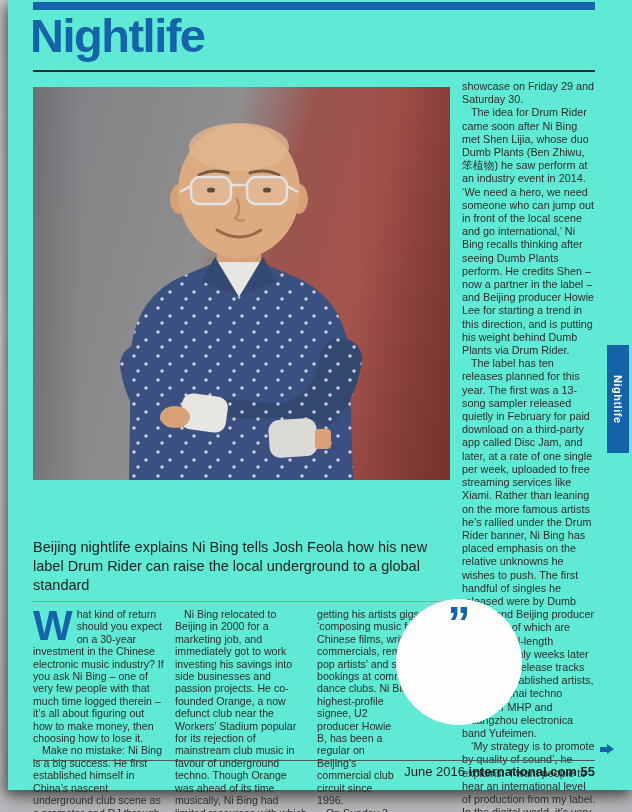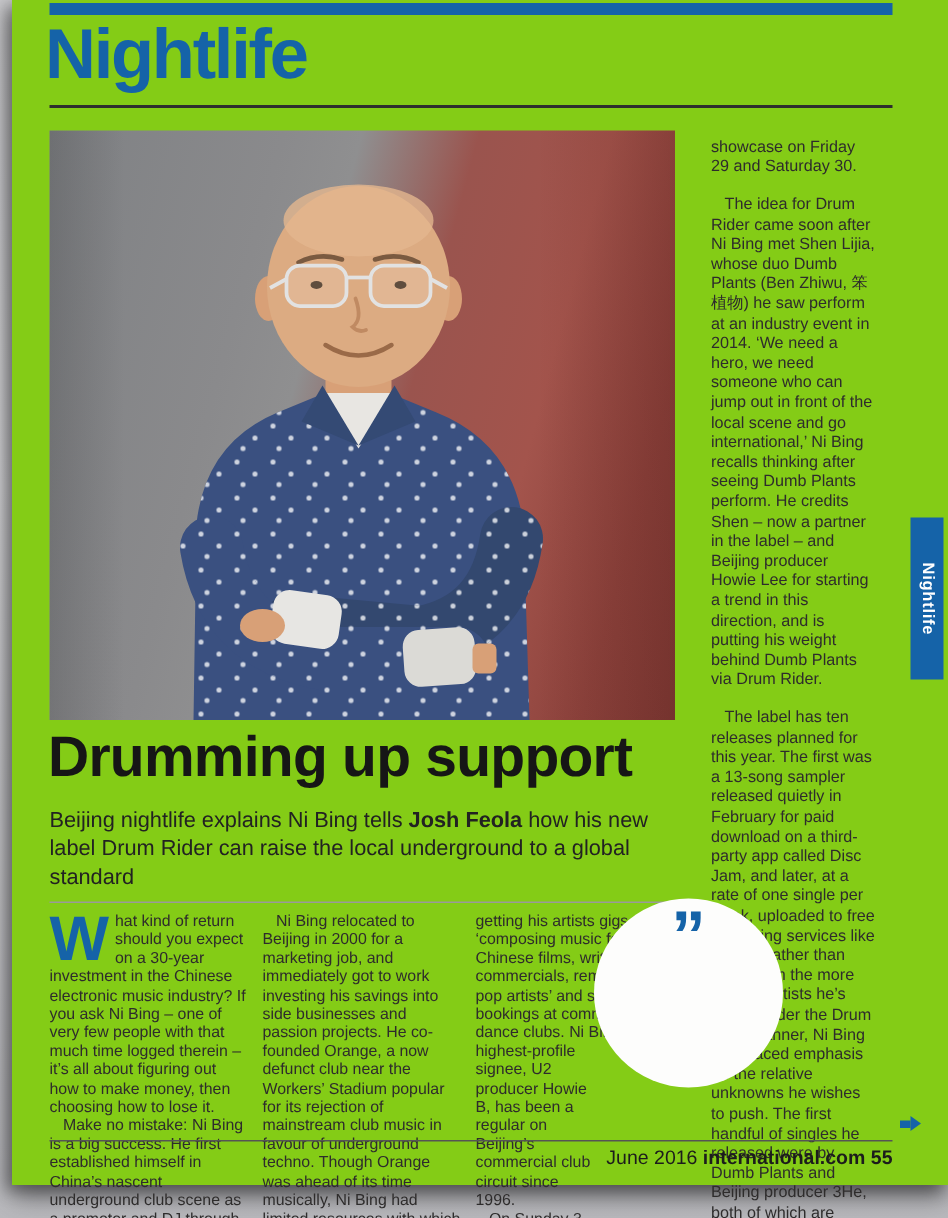--- a/index.html
+++ b/index.html
@@ -4,21 +4,21 @@
 <style>
   * { margin:0; padding:0; box-sizing:border-box; }
   html,body { width:632px; height:812px; }
   body {
     font-family:"Liberation Sans", sans-serif;
     background:linear-gradient(180deg,#c9c9cc 0%,#d6d6d9 40%,#b9b9bd 100%);
     position:relative; overflow:hidden;
   }
   .page {
     position:absolute; left:8px; top:0; width:624px; height:790px;
-    background:#84cc16;
+    background:#5eead4;
     box-shadow:-4px 4px 10px rgba(0,0,0,.35), 0 8px 16px rgba(0,0,0,.4);
   }
   
   .topbar { position:absolute; left:25px; top:2px; width:562px; height:8px; background:#1563a8; }
   .section-title {
     position:absolute; left:22px; top:8px;
     font-size:47px; font-weight:700; color:#1563a8; letter-spacing:-1.5px;
   }
   .header-rule { position:absolute; left:25px; top:70px; width:562px; height:2px; background:#2e2e2e; }
   
@@ -32,36 +32,36 @@
   .photo svg { position:absolute; left:0; top:0; }
   
   .headline {
     position:absolute; left:24px; top:484px;
     font-size:38px; font-weight:700; color:#161616; letter-spacing:-0.5px;
   }
   .standfirst {
     position:absolute; left:25px; top:538px; width:418px;
     font-size:14.5px; line-height:19px; color:#222;
   }
-  .standfirst b { font-weight:700; }
+  .standfirst b { font-weight:400; }
   .standfirst-rule { position:absolute; left:25px; top:601px; width:417px; height:1px; background:#9a9a9a; }
   
   .cols { position:absolute; left:25px; top:608px; width:417px; display:flex; gap:9px; }
   .col { width:133px; font-size:10.6px; line-height:12.4px; color:#2e2c2c; }
   .col p { margin:0; }
   .col p.indent { text-indent:9px; }
   .dropcap {
     float:left; font-size:42px; line-height:33px; font-weight:700;
     color:#1563a8; margin:1px 4px 0 0;
   }
   .pq-push-right { float:right; width:50px; height:124px; shape-outside:ellipse(62px 66px at 110% 50%); }
   
   .rail { position:absolute; left:454px; top:80px; width:134px;
     font-size:10.8px; line-height:13.2px; color:#2e2c2c; }
-  .rail p { margin:12px; }
+  .rail p { margin:0; }
   .rail p.indent { text-indent:9px; }
   
   .pullquote {
     position:absolute; left:388px; top:599px; width:126px; height:126px;
     background:#fdfdfc; border-radius:50%;
     display:flex; flex-direction:column; align-items:center; justify-content:flex-start;
     z-index:5; text-align:center;
   }
   .pullquote .mark { font-size:46px; line-height:44px; font-weight:700; color:#1563a8; margin-top:2px; }
   .pullquote .pq-text { font-size:14.5px; line-height:16.5px; font-weight:700; color:#111; width:112px; margin-top:-4px; }
@@ -133,21 +133,20 @@
         <path d="M108 278 Q118 340 182 352 L272 352" stroke="#3a5080" stroke-width="42"></path>
         <path d="M108 278 Q118 340 182 352 L272 352" stroke="url(#dots)" stroke-width="42"></path>
       </g>
       <rect x="148" y="308" width="46" height="36" rx="11" fill="#e7e6e3" transform="rotate(8 171 326)"></rect>
       <rect x="236" y="332" width="48" height="38" rx="11" fill="#dbdad6" transform="rotate(-4 260 351)"></rect>
       <ellipse cx="142" cy="330" rx="15" ry="11" fill="#d8a077"></ellipse>
       <rect x="282" y="342" width="16" height="20" rx="4" fill="#d8a077"></rect>
     </svg>
   </div>
 
-  <div class="headline">Drumming up support</div>
 
   <div class="standfirst"><span>Beijing nightlife explains Ni Bing tells </span><b>Josh Feola</b><span> how his new label Drum Rider can raise the local underground to a global standard</span></div>
   <div class="standfirst-rule"></div>
 
   <div class="cols">
     <div class="col">
       <p><span class="dropcap">W</span><span>hat kind of return should you expect on a 30-year investment in the Chinese electronic music industry? If you ask Ni Bing – one of very few people with that much time logged therein – it’s all about figuring out how to make money, then choosing how to lose it.</span></p>
       <p class="indent">Make no mistake: Ni Bing is a big success. He first established himself in China’s nascent underground club scene as a promoter and DJ through Future Mix, a radio show he started in 1996. He was living in Shenzhen at the time, and made a fortuitous connection with the Hong Kong-based label Technasia, which would give him access to world-class producers such as Richie Hawtin and Jeff Mills.</p>
     </div>
     <div class="col">

